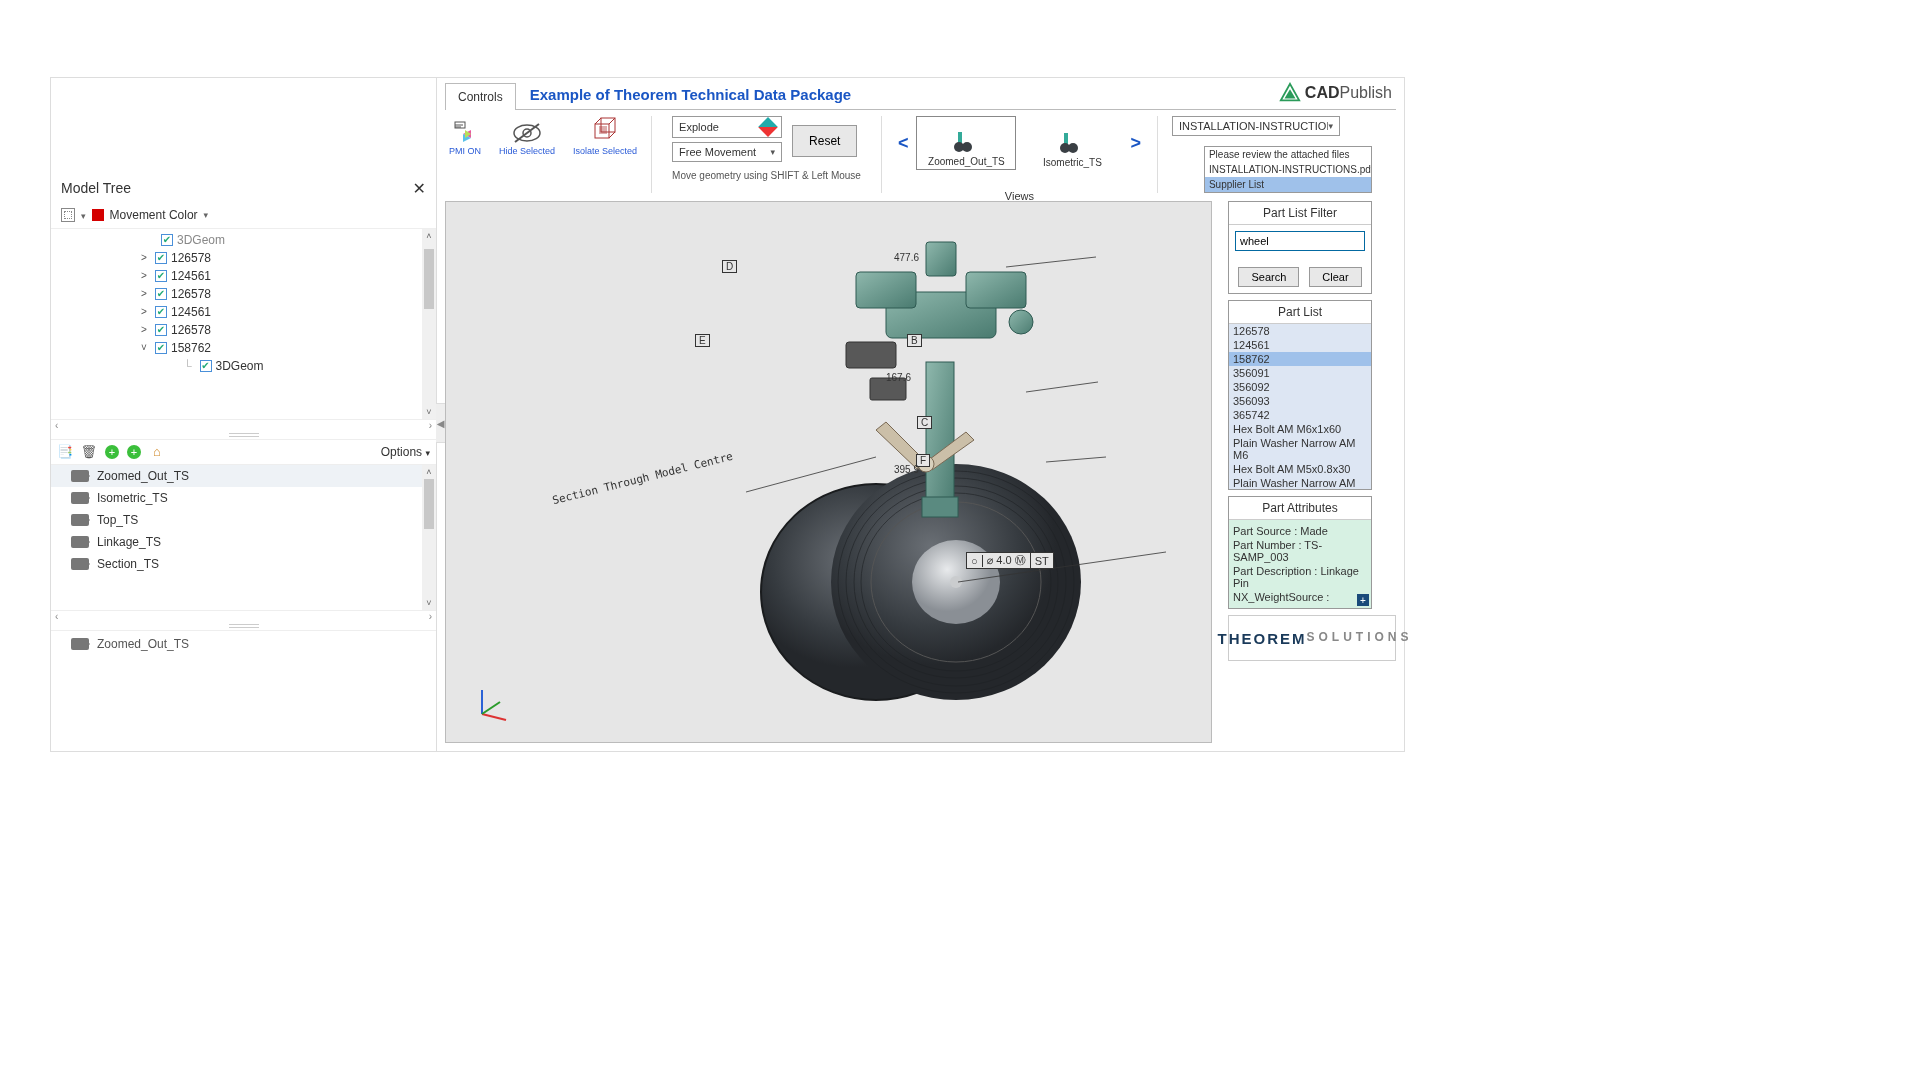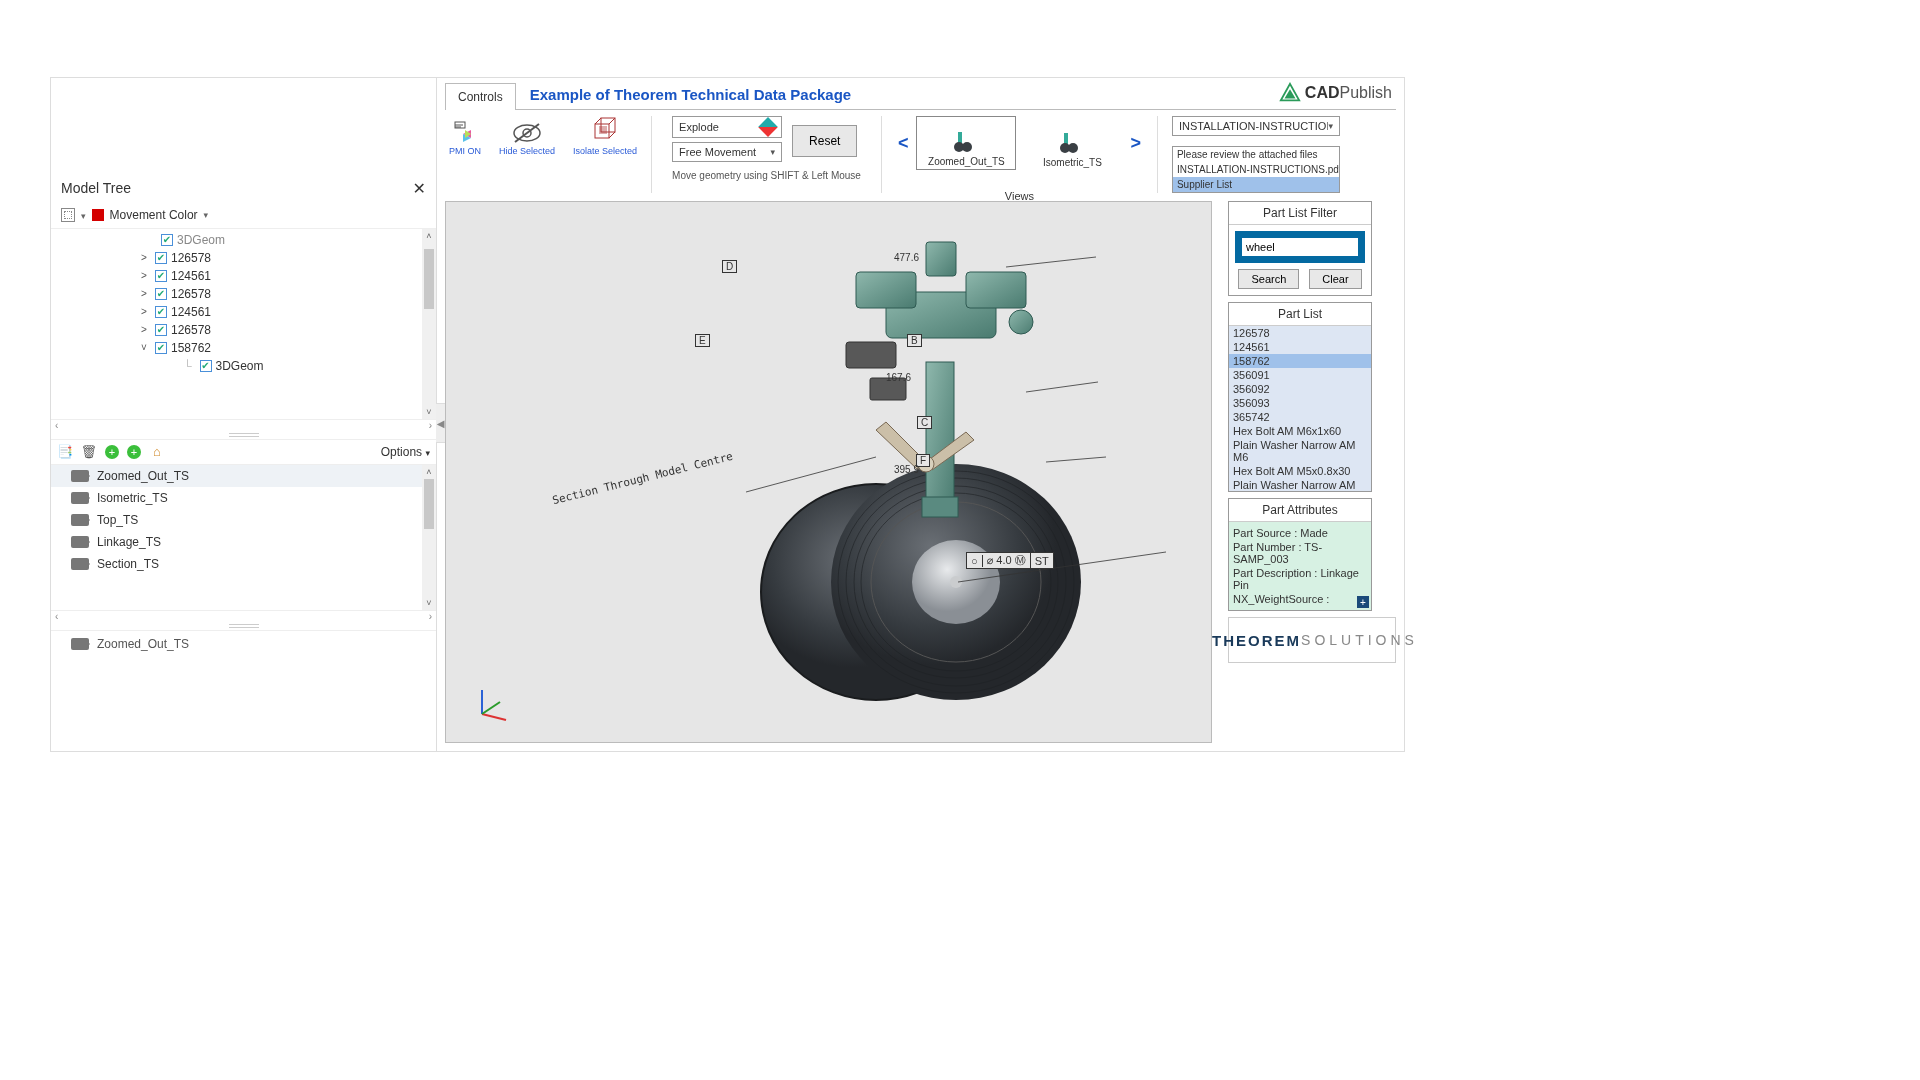--- a/index.html
+++ b/index.html
@@ -65,39 +65,39 @@
   .arrow{color:#1a56c4;font-size:18px;font-weight:bold;padding:0 2px;}
   .thumb-box{border:1px solid #888;width:100px;height:54px;display:flex;flex-direction:column;align-items:center;justify-content:flex-end;font-size:10px;padding-bottom:2px;position:relative;background:#fff;}
   .thumb-box.nb{border:none;}
   .thumb-mini{width:24px;height:20px;margin-bottom:4px;position:relative;}
   .wheel-mini{width:10px;height:10px;border-radius:50%;background:#3a3f44;position:absolute;bottom:0;}
   .views-lbl{position:absolute;bottom:-16px;left:0;right:0;text-align:center;font-size:11px;}
   .vsep{width:1px;background:#ddd;align-self:stretch;}
   
   .rsb{width:176px;display:flex;flex-direction:column;gap:6px;padding:0 0 0 0;}
   .rsb .combo{width:168px;}
-  .linkbox{border:1px solid #999;font-size:10px;width:168px;}
+  .linkbox{border:1px solid #999;font-size:10px;width:168px;margin-left:32px;}
   .linkbox .line{padding:2px 4px;white-space:nowrap;overflow:hidden;}
   .linkbox .sel{background:#9fc1ea;}
   .panel{border:1px solid #999;width:144px;}
   .panel-h{text-align:center;padding:4px;border-bottom:1px solid #ccc;font-size:12px;background:#fff;}
   .panel-c{padding:6px;}
-  .filter-in{width:100%;border:7px solid #0369a1;padding:3px 4px;font-size:11px;margin-bottom:6px;}
+  .filter-in{width:100%;border:1px solid #0369a1;padding:3px 4px;font-size:11px;margin-bottom:16px;}
   .btn{border:1px solid #999;background:#e8e8e8;padding:3px 12px;font-size:11px;}
   .btn-row{display:flex;justify-content:center;gap:10px;}
   .pl-list{background:#dde6f3;font-size:11px;max-height:165px;overflow:hidden;}
   .pl-list div{padding:1px 4px;}
   .pl-list .hl{background:#9fc1ea;}
   .attr{background:#d7f1e3;font-size:11px;padding:4px;position:relative;}
   .attr div{padding:1px 0;}
   .attr .plus{position:absolute;right:2px;bottom:2px;width:12px;height:12px;background:#1a4a7a;color:#fff;font-size:10px;text-align:center;line-height:12px;}
   .logo-box{border:1px solid #ccc;width:168px;padding:8px;display:flex;align-items:center;justify-content:center;gap:6px;}
   .th-txt{display:flex;flex-direction:row;line-height:1;}
   .th-txt .a{font-size:15px;letter-spacing:2px;color:#1a3a5a;font-weight:600;}
-  .th-txt .b{font-size:14px;letter-spacing:4px;color:#888;text-align:center;}
+  .th-txt .b{font-size:12px;letter-spacing:4px;color:#888;text-align:center;font-weight:bold;}
   
   .viewport{flex:1;margin:6px 8px 8px 8px;border:1px solid #bbb;background:#e6e6e6;position:relative;overflow:hidden;}
   .axis{position:absolute;left:28px;bottom:20px;width:40px;height:40px;}
   .callout{position:absolute;border:1px solid #333;font-size:10px;padding:0 3px;background:#e6e6e6;}
   .dim{position:absolute;font-size:10px;color:#333;}
   .section-label{position:absolute;font-family:monospace;font-size:11px;color:#333;transform:rotate(-14deg);}
   .gdt{position:absolute;border:1px solid #333;font-size:11px;display:flex;align-items:center;background:#e6e6e6;}
   .gdt span{padding:0 4px;border-right:1px solid #333;}
   .gdt span:last-child{border-right:none;}
   

